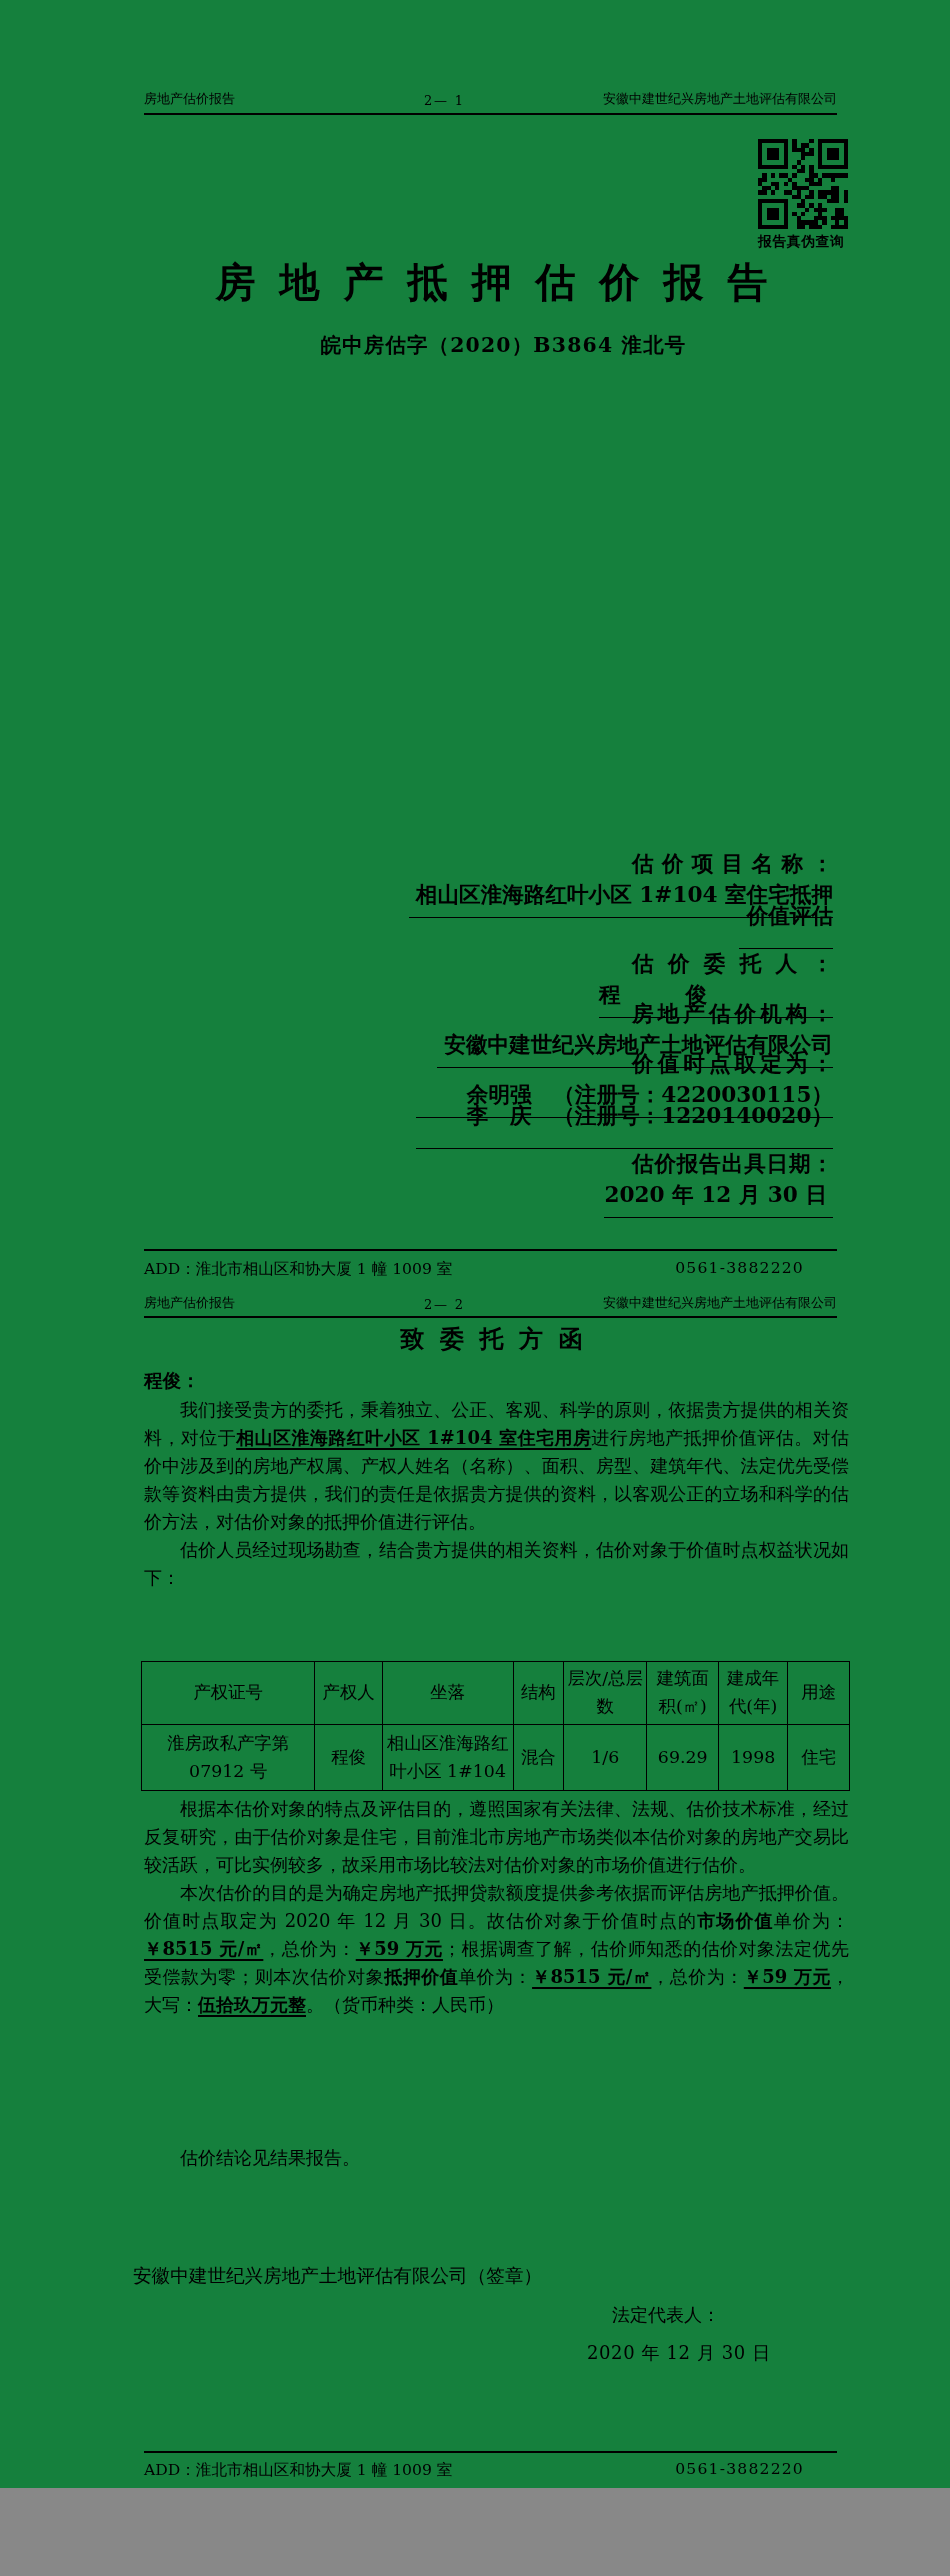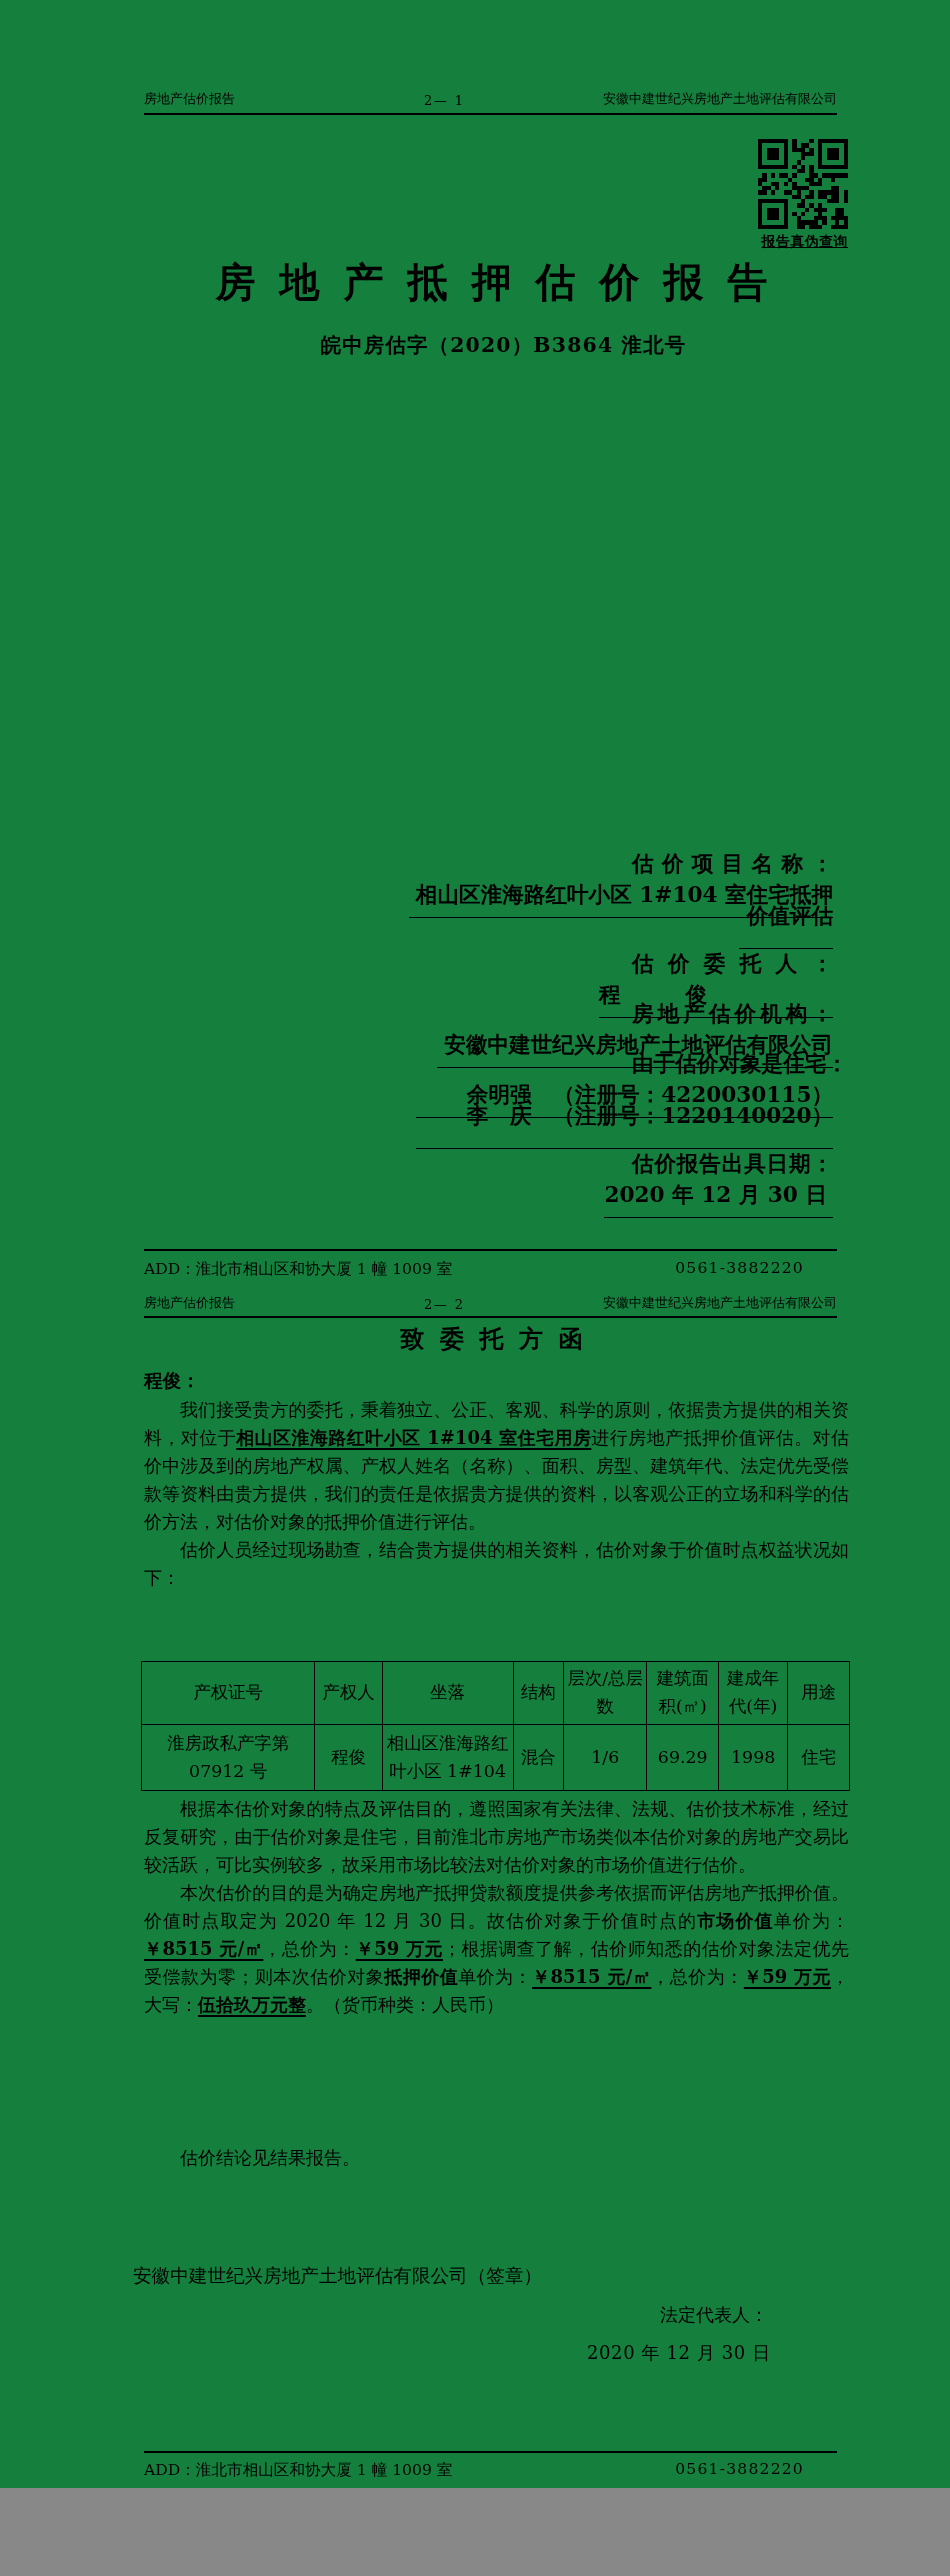--- a/index.html
+++ b/index.html
@@ -16,21 +16,21 @@
   #hdr1 { top:90px; } #hdr2 { top:1294px; }
   .hdr-rule { position:absolute; left:144px; width:693px; height:1.8px; background:#000; }
   #rule1 { top:113px; } #rule2 { top:1316px; }
   .footer-rule { position:absolute; left:144px; width:693px; height:2.4px; background:#000; }
   #fr1 { top:1249px; } #fr2 { top:2451px; }
   .p-footer { position:absolute; left:144px; width:693px; display:flex;
               justify-content:space-between; font-size:15.6px; }
   #pf1 { top:1259px; } #pf2 { top:2460px; }
   .p-footer .phone { margin-right:33px; letter-spacing:1.2px; }
   
-  .qr { position:absolute; left:758px; top:139px; width:90px; text-align:right;text-decoration:underline; }
+  .qr { position:absolute; left:758px; top:139px; width:90px; text-align:left; }
   .qr svg { width:90px; height:90px; display:block; shape-rendering:crispEdges; }
   .qr-caption { font-size:13.8px; font-weight:bold; margin-top:4.2px; letter-spacing:0.6px; white-space:nowrap; }
   
   .doc-title { position:absolute; top:255px; left:120px; width:743px; box-sizing:border-box;
                text-align:center; font-size:40px; font-weight:bold;
                letter-spacing:24px; padding-left:24px; white-space:nowrap; }
   .doc-subtitle { position:absolute; top:331px; left:156px; width:695px;
                   text-align:center; font-size:20.4px; font-weight:bold; letter-spacing:1.2px; }
   .fields { position:absolute; top:849px; left:144px; width:689px; }
   .f-row { display:flex; align-items:flex-end; height:50px;
@@ -57,21 +57,21 @@
                 border-collapse:collapse; table-layout:fixed; font-size:17.4px;
                 border:1.8px solid #000; }
   .prop-table th, .prop-table td { border:1.2px solid #000; text-align:center;
                 vertical-align:middle; padding:1.2px 2.4px; font-weight:normal; line-height:27.6px; }
   .prop-table thead tr { height:63px; }
   .prop-table tbody tr { height:66px; }
   .closing { position:absolute; top:2146px; left:144px; width:705px;
              font-size:18px; text-indent:2em; }
   .sig-company { position:absolute; top:2263px; left:133px; width:705px;
                  text-align:left; font-size:18.6px; }
-  .sig-rep  { position:absolute; top:2303px; left:612px; font-size:18px;margin-left:48px; }
+  .sig-rep  { position:absolute; top:2303px; left:612px; font-size:18px; }
   .sig-date { position:absolute; top:2341px; left:587px; font-size:18px; letter-spacing:0.6px; }
 </style>
 </head>
 <body>
 
 <div class="sheet">
 
   <div class="hdr" id="hdr1">
     <span>房地产估价报告</span>
     <span class="hdr-center">2— 1</span>
@@ -322,21 +322,21 @@
       </div>
       <div class="f-row">
         <span class="f-label">估价委托人：</span>
         <span class="f-value v-name">程　　　俊</span>
       </div>
       <div class="f-row">
         <span class="f-label">房地产估价机构：</span>
         <span class="f-value v-plain">安徽中建世纪兴房地产土地评估有限公司</span>
       </div>
       <div class="f-row">
-        <span class="f-label">由于估价对象是住宅：</span>
+        <span class="f-label">价值时点取定为：</span>
         <span class="f-value v-pad">余明强　（注册号：4220030115）</span>
       </div>
       <div class="f-row">
         <span class="f-label"></span>
         <span class="f-value v-pad">李　庆　（注册号：1220140020）</span>
       </div>
       <div class="f-row">
         <span class="f-label">估价报告出具日期：</span>
         <span class="f-value v-date">2020 年 12 月 30 日</span>
       </div>

